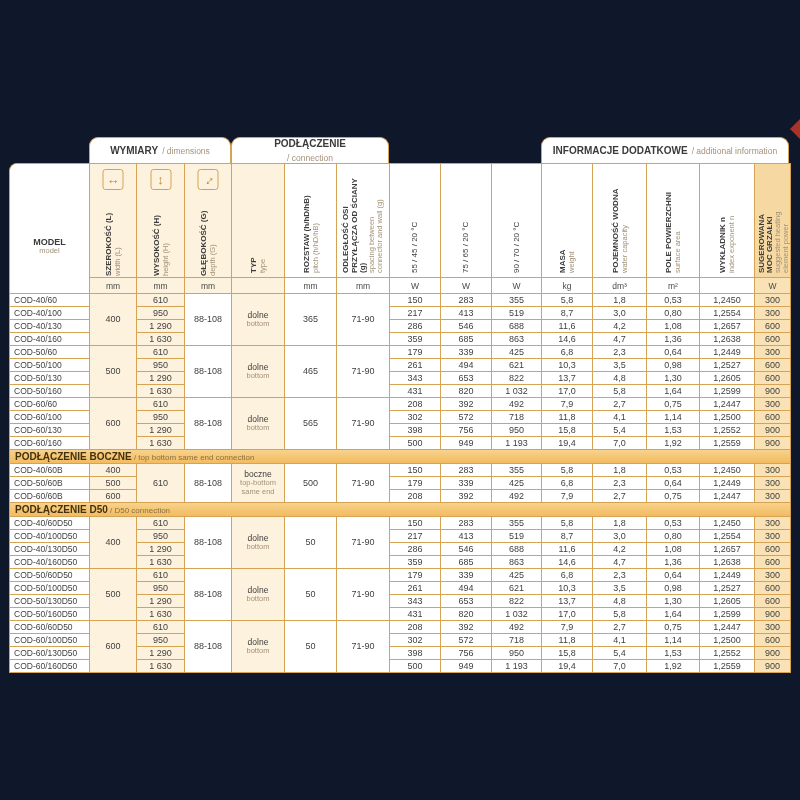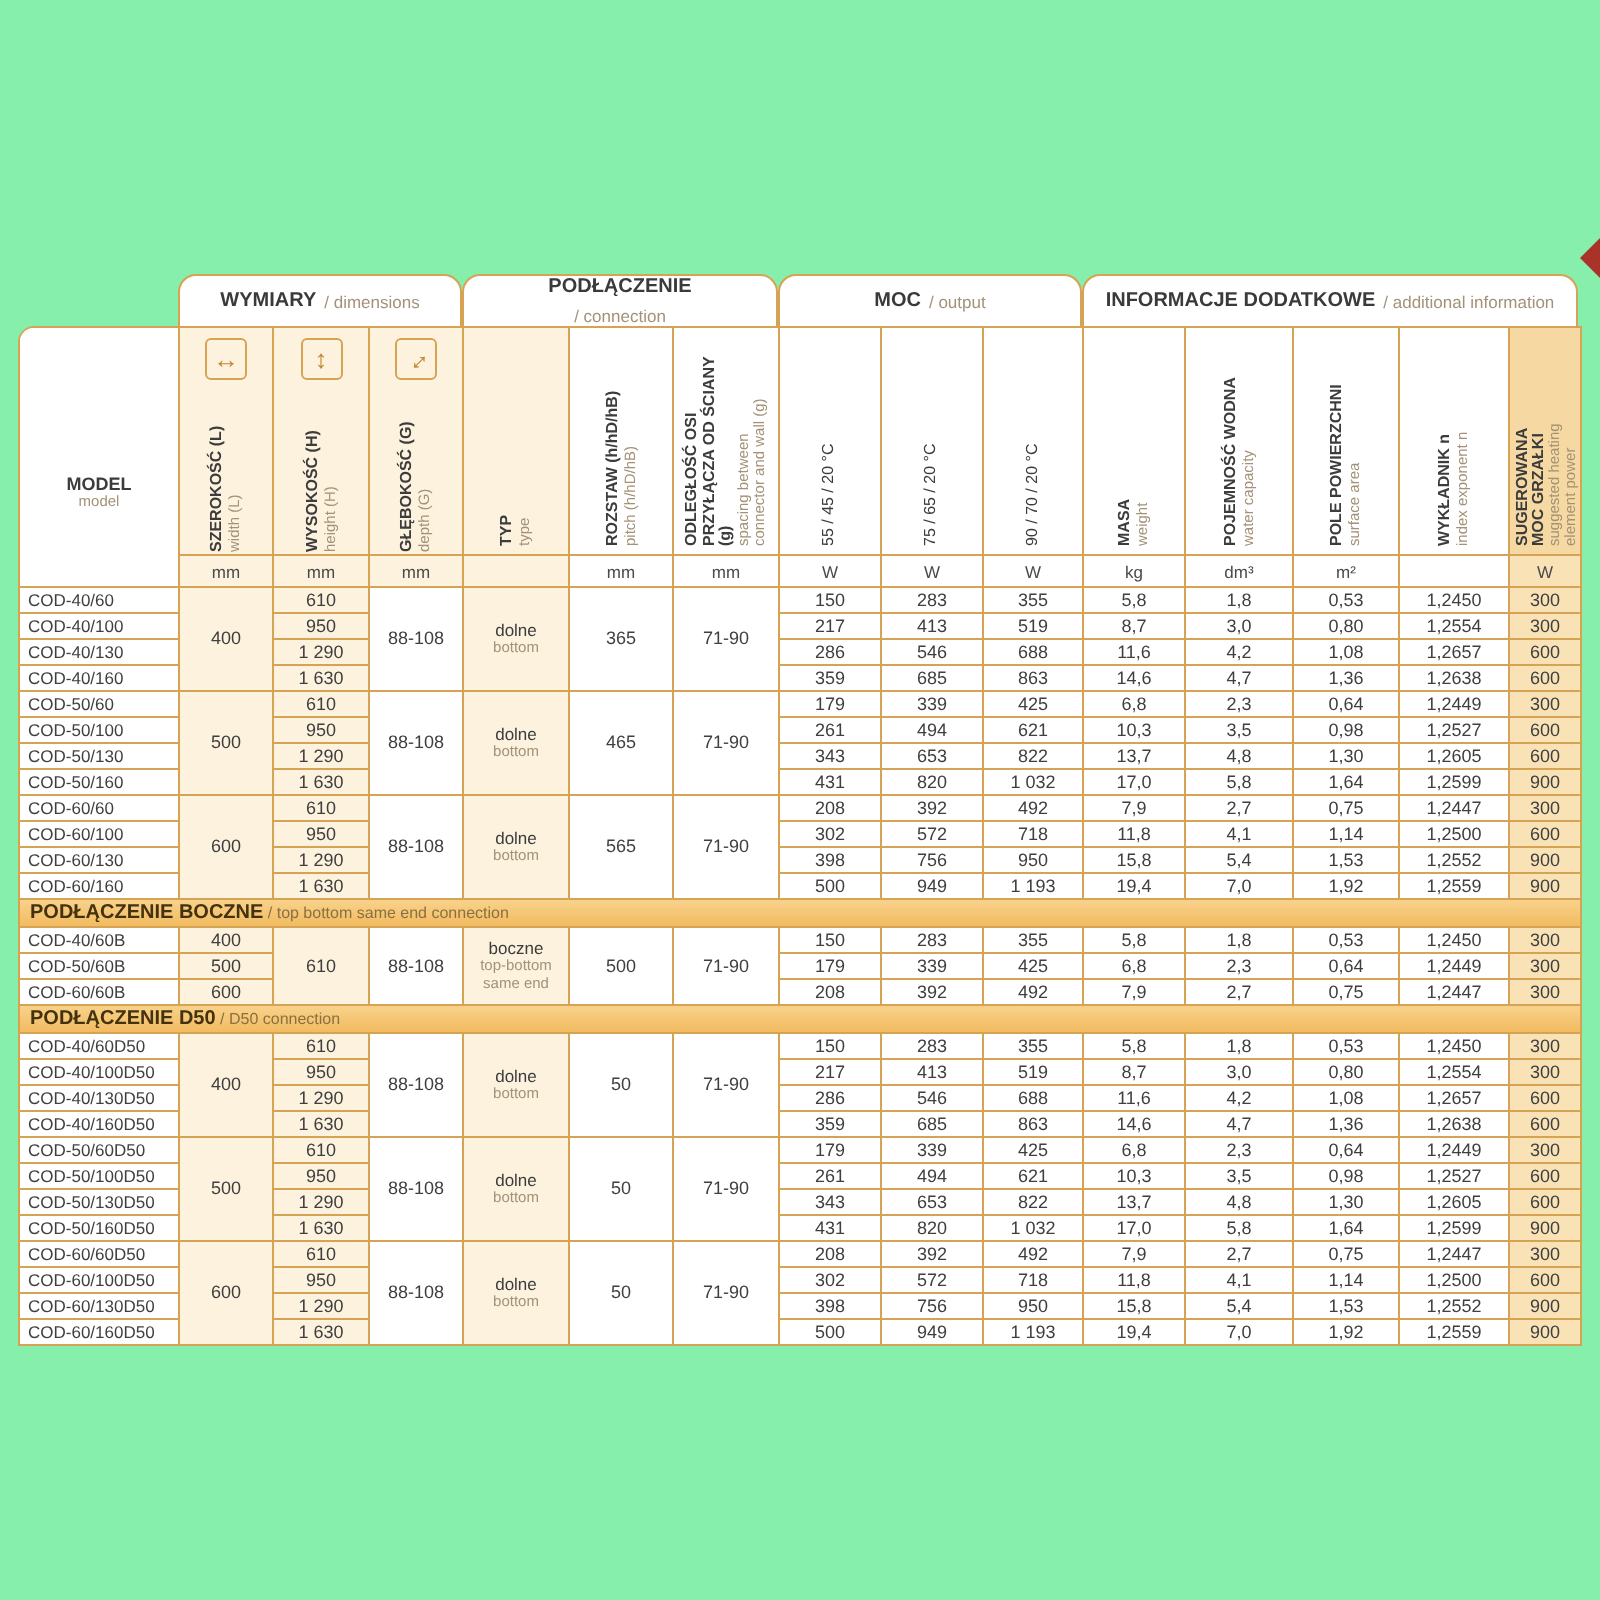--- a/index.html
+++ b/index.html
@@ -1,17 +1,17 @@
 <!DOCTYPE html>
 <html><head>
 <meta charset="utf-8">
 <style>
   html,body{margin:0;padding:0;width:800px;height:800px;background:#ffffff;overflow:hidden;
     font-family:"Liberation Sans","DejaVu Sans",sans-serif;}
-  .page{position:relative;width:800px;height:800px;background:#86efac;}
+  .page{position:relative;width:800px;height:800px;background:#0f172a;}
   .corner-red{position:absolute;top:119px;right:0;width:0;height:0;
     border-top:10px solid transparent;border-bottom:10px solid transparent;border-right:10px solid #a93328;}
   .catalog{position:absolute;left:9px;top:137px;width:782px;}
   
   .bands{position:relative;height:26px;width:782px;}
   .gband{position:absolute;top:0;height:26px;background:#fff;border:1px solid #d6a355;border-bottom:none;
     border-radius:9px 9px 0 0;display:flex;align-items:center;justify-content:center;gap:4px;box-sizing:border-box;}
   #gb1{left:80px;width:142px;} #gb2{left:222px;width:158px;flex-direction:column;} #gb3{left:380px;width:152px;} #gb4{left:532px;width:248px;}
   .gband .t{font-size:10px;font-weight:bold;color:#3a3a3a;white-space:nowrap;}
   .gband .s{font-size:8.5px;color:#a39278;white-space:nowrap;}
@@ -69,24 +69,20 @@
   <div class="catalog">
     <div class="bands">
       <div class="gband" id="gb1">
         <span class="t">WYMIARY</span>
         <span class="s">/ dimensions</span>
       </div>
       <div class="gband" id="gb2">
         <span class="t">PODŁĄCZENIE</span>
         <span class="s">/ connection</span>
       </div>
-      <div class="gband" id="gb3">
-        <span class="t">MOC</span>
-        <span class="s">/ output</span>
-      </div>
       <div class="gband" id="gb4">
         <span class="t">INFORMACJE DODATKOWE</span>
         <span class="s">/ additional information</span>
       </div>
     </div>
 
     <div class="tblwrap">
       <table>
         <colgroup>
           <col style="width:80px">

